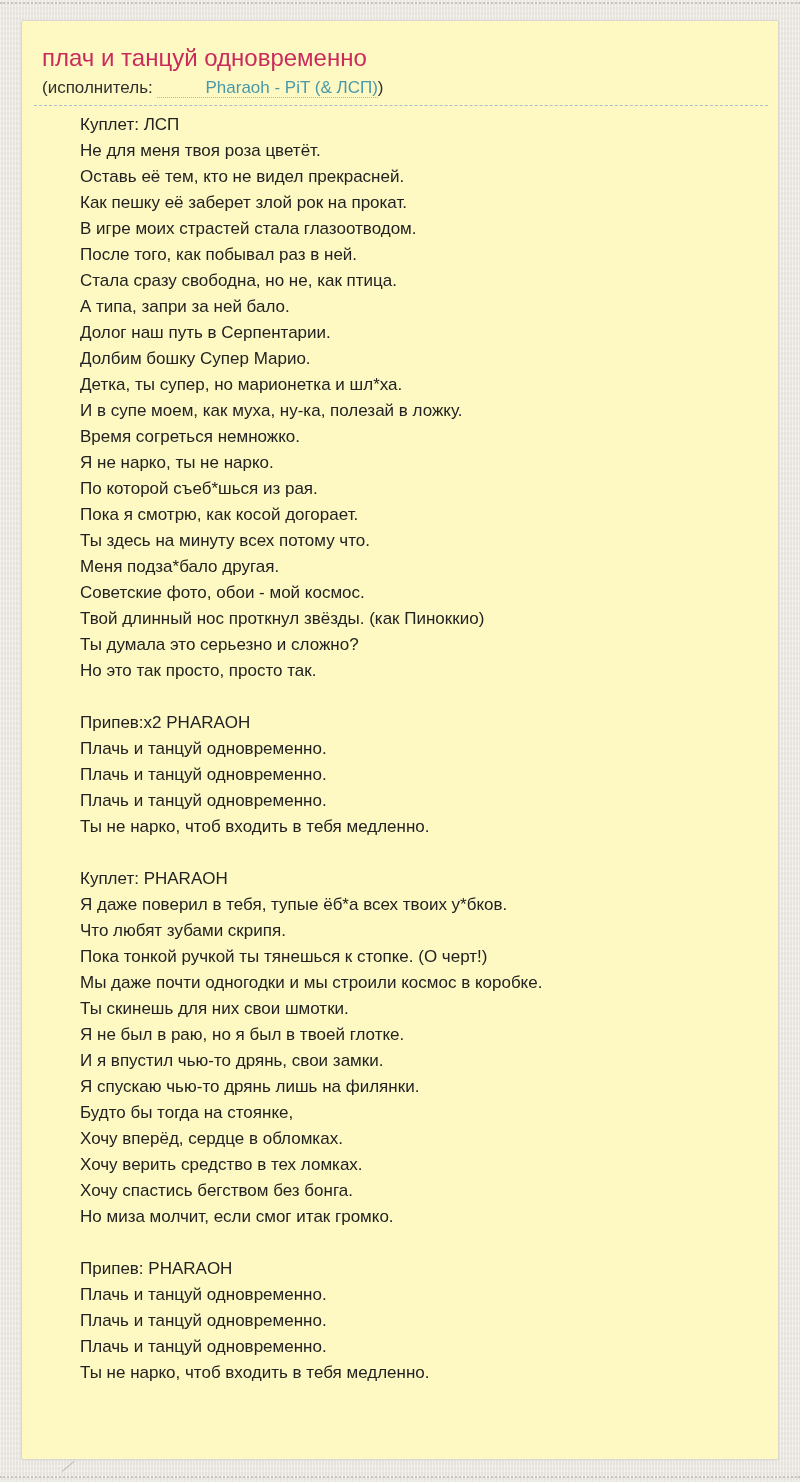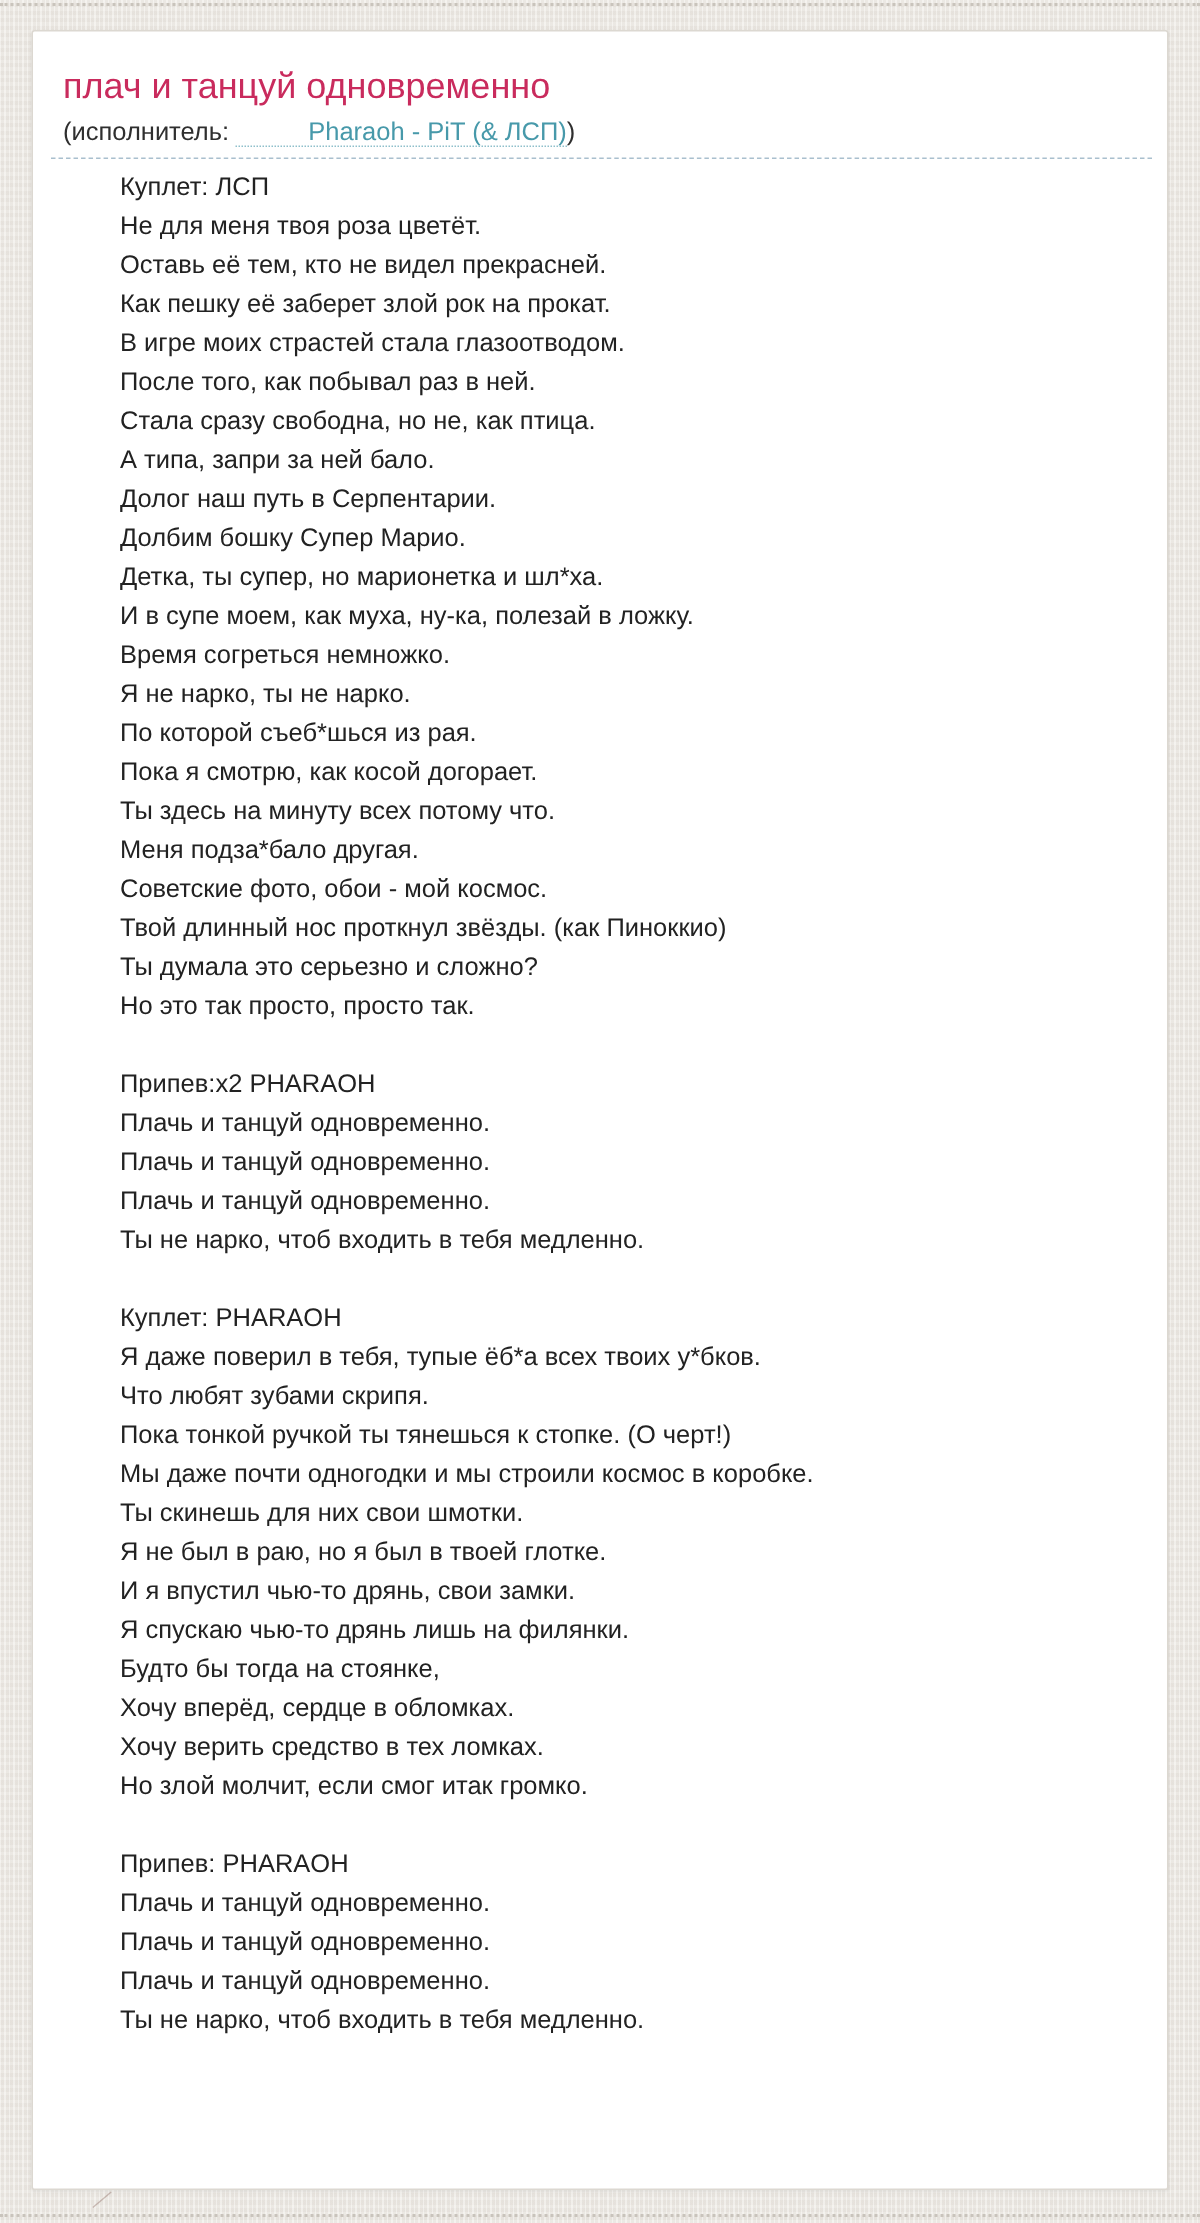--- a/index.html
+++ b/index.html
@@ -26,21 +26,21 @@
     position: absolute; width: 16px; height: 0;
     border-top: 1px solid rgba(150,120,110,0.45);
     transform: rotate(38deg);
   }
   .scratch.pink { border-top-color: rgba(214,120,140,0.55); width: 24px; }
   .card {
     position: absolute;
     left: 21px; top: 20px;
     width: 758px; height: 1440px;
     box-sizing: border-box;
-    background: #ffffff;
+    background: #fef9c3;
     border: 1px solid #dcd8d1;
     border-radius: 2px;
     box-shadow: 0 1px 2px rgba(0,0,0,0.06);
   }
   .card-header { padding: 23px 20px 0 20px; }
   h1.song-title {
     margin: 0;
     font-size: 24px;
     line-height: 28px;
     font-weight: 400;
@@ -127,21 +127,22 @@
       <div class="lyric-line">Что любят зубами скрипя.</div>
       <div class="lyric-line">Пока тонкой ручкой ты тянешься к стопке. (О черт!)</div>
       <div class="lyric-line">Мы даже почти одногодки и мы строили космос в коробке.</div>
       <div class="lyric-line">Ты скинешь для них свои шмотки.</div>
       <div class="lyric-line">Я не был в раю, но я был в твоей глотке.</div>
       <div class="lyric-line">И я впустил чью-то дрянь, свои замки.</div>
       <div class="lyric-line">Я спускаю чью-то дрянь лишь на филянки.</div>
       <div class="lyric-line">Будто бы тогда на стоянке,</div>
       <div class="lyric-line">Хочу вперёд, сердце в обломках.</div>
       <div class="lyric-line">Хочу верить средство в тех ломках.</div>
-      <div class="lyric-line">Но злой молчит, если смог итак громко.</div>
+      <div class="lyric-line">Хочу спастись бегством без бонга.</div>
+      <div class="lyric-line">Но миза молчит, если смог итак громко.</div>
       <div class="lyric-line">&nbsp;</div>
       <div class="lyric-line">Припев: PHARAOH</div>
       <div class="lyric-line">Плачь и танцуй одновременно.</div>
       <div class="lyric-line">Плачь и танцуй одновременно.</div>
       <div class="lyric-line">Плачь и танцуй одновременно.</div>
       <div class="lyric-line">Ты не нарко, чтоб входить в тебя медленно.</div>
     </div>
 </div>
 
 </body></html>

